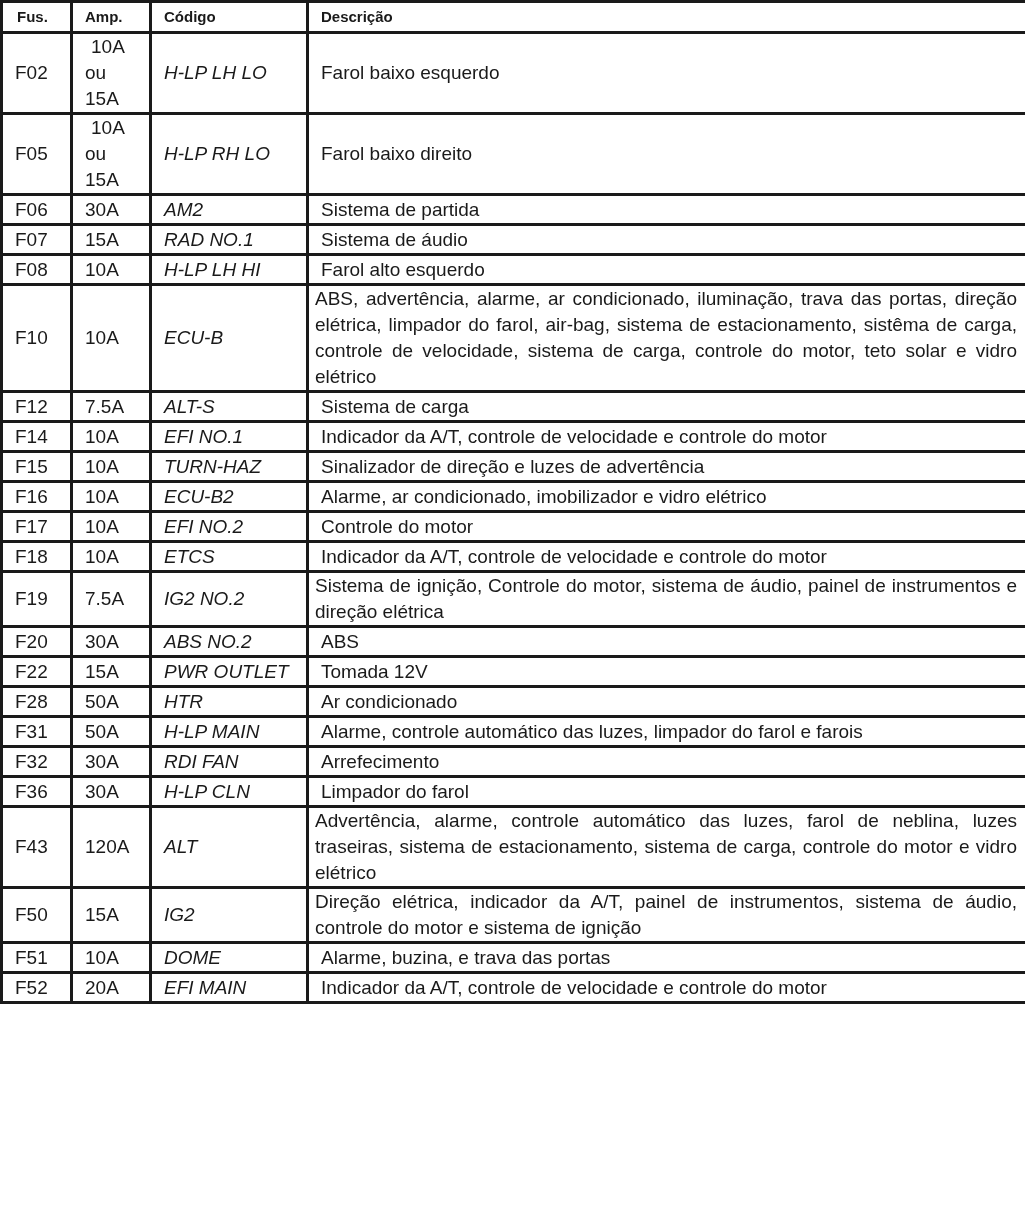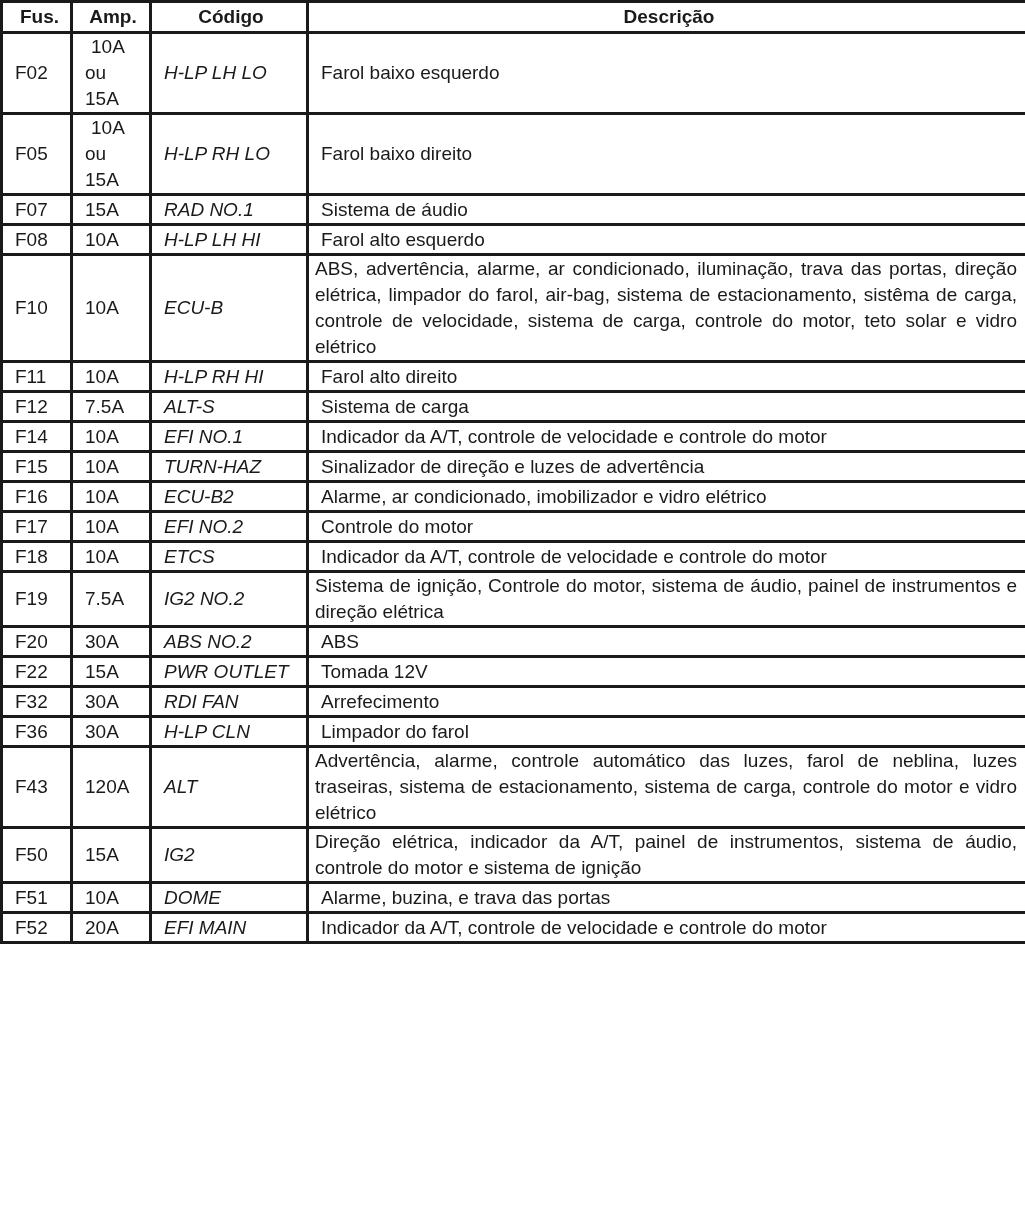--- a/index.html
+++ b/index.html
@@ -13,24 +13,24 @@
       color: #1a1a1a;
     }
     table.fuse-table td, table.fuse-table th {
       border: 3px solid #1a1a1a;
       padding: 0 8px 0 12px;
       vertical-align: middle;
       line-height: 26px;
     }
     table.fuse-table th {
       font-weight: bold;
-      text-align: center;
+      text-align: left;
       height: 28px;
       line-height: 28px;
-      font-size: 19px;
+      font-size: 15px;
     }
     col.c-fus { width: 70px; }
     col.c-amp { width: 79px; }
     col.c-cod { width: 157px; }
     col.c-desc { width: 719px; }
     td.fus { padding-left: 14px; }
     td.amp { padding-left: 12px; }
     td.cod { padding-left: 12px; white-space: nowrap; font-style: italic; }
     td.desc { padding-left: 12px; padding-right: 6px; }
     tr.single td { height: 27px; }
@@ -70,44 +70,44 @@
         <td class="fus">F05</td>
         <td class="amp">
           <span class="amp-multi" style="padding-left: 6px;">10A</span>
           <span class="amp-multi">ou</span>
           <span class="amp-multi">15A</span>
         </td>
         <td class="cod">H-LP RH LO</td>
         <td class="desc">Farol baixo direito</td>
       </tr>
       <tr class="single">
+        <td class="fus">F06</td>
+        <td class="amp">30A</td>
+        <td class="cod">AM2</td>
+        <td class="desc">Sistema de partida</td>
+      </tr>
+      <tr class="single">
         <td class="fus">F07</td>
         <td class="amp">15A</td>
         <td class="cod">RAD NO.1</td>
         <td class="desc">Sistema de áudio</td>
       </tr>
       <tr class="single">
         <td class="fus">F08</td>
         <td class="amp">10A</td>
         <td class="cod">H-LP LH HI</td>
         <td class="desc">Farol alto esquerdo</td>
       </tr>
       <tr>
         <td class="fus">F10</td>
         <td class="amp">10A</td>
         <td class="cod">ECU-B</td>
         <td class="desc just">ABS, advertência, alarme, ar condicionado, iluminação, trava das portas, direção elétrica, limpador do farol, air-bag, sistema de estacionamento, sistêma de carga, controle de velocidade, sistema de carga, controle do motor, teto solar e vidro elétrico</td>
       </tr>
       <tr class="single">
-        <td class="fus">F11</td>
-        <td class="amp">10A</td>
-        <td class="cod">H-LP RH HI</td>
-        <td class="desc">Farol alto direito</td>
-      </tr>
-      <tr class="single">
         <td class="fus">F12</td>
         <td class="amp">7.5A</td>
         <td class="cod">ALT-S</td>
         <td class="desc">Sistema de carga</td>
       </tr>
       <tr class="single">
         <td class="fus">F14</td>
         <td class="amp">10A</td>
         <td class="cod">EFI NO.1</td>
         <td class="desc">Indicador da A/T, controle de velocidade e controle do motor</td>
@@ -148,20 +148,32 @@
         <td class="cod">ABS NO.2</td>
         <td class="desc">ABS</td>
       </tr>
       <tr class="single">
         <td class="fus">F22</td>
         <td class="amp">15A</td>
         <td class="cod">PWR OUTLET</td>
         <td class="desc">Tomada 12V</td>
       </tr>
       <tr class="single">
+        <td class="fus">F28</td>
+        <td class="amp">50A</td>
+        <td class="cod">HTR</td>
+        <td class="desc">Ar condicionado</td>
+      </tr>
+      <tr class="single">
+        <td class="fus">F31</td>
+        <td class="amp">50A</td>
+        <td class="cod">H-LP MAIN</td>
+        <td class="desc">Alarme, controle automático das luzes, limpador do farol e farois</td>
+      </tr>
+      <tr class="single">
         <td class="fus">F32</td>
         <td class="amp">30A</td>
         <td class="cod">RDI FAN</td>
         <td class="desc">Arrefecimento</td>
       </tr>
       <tr class="single">
         <td class="fus">F36</td>
         <td class="amp">30A</td>
         <td class="cod">H-LP CLN</td>
         <td class="desc">Limpador do farol</td>

